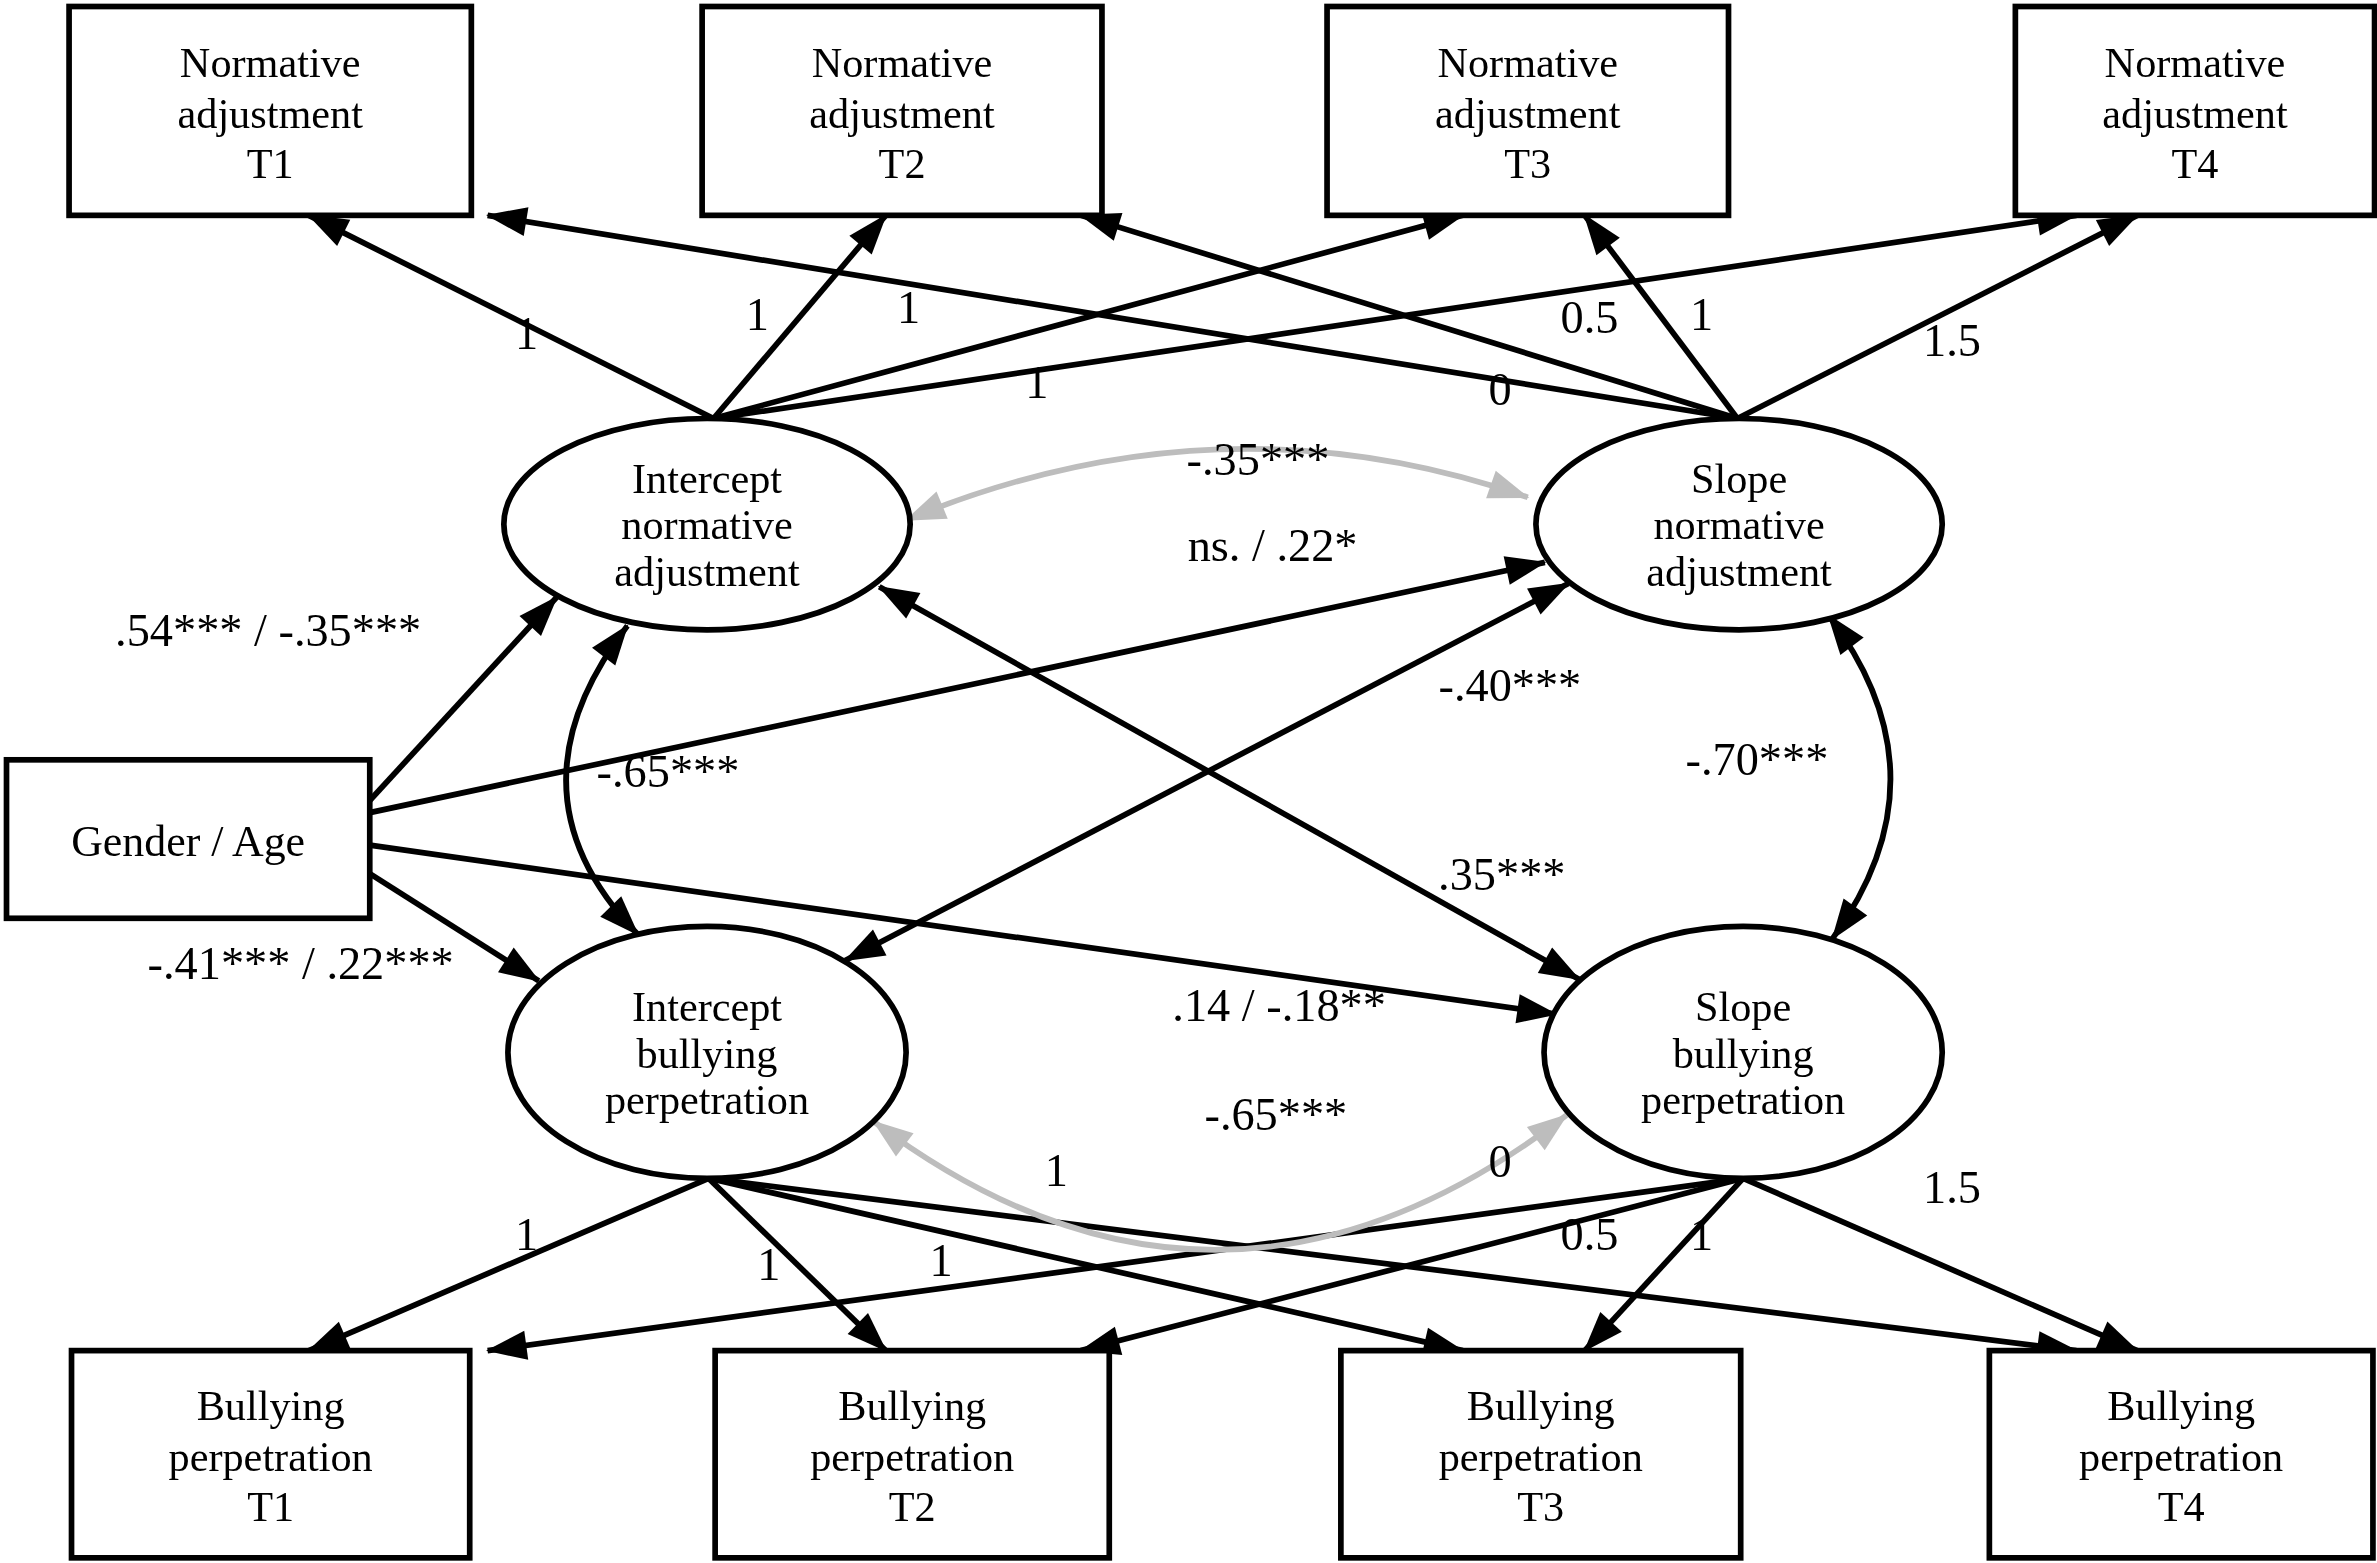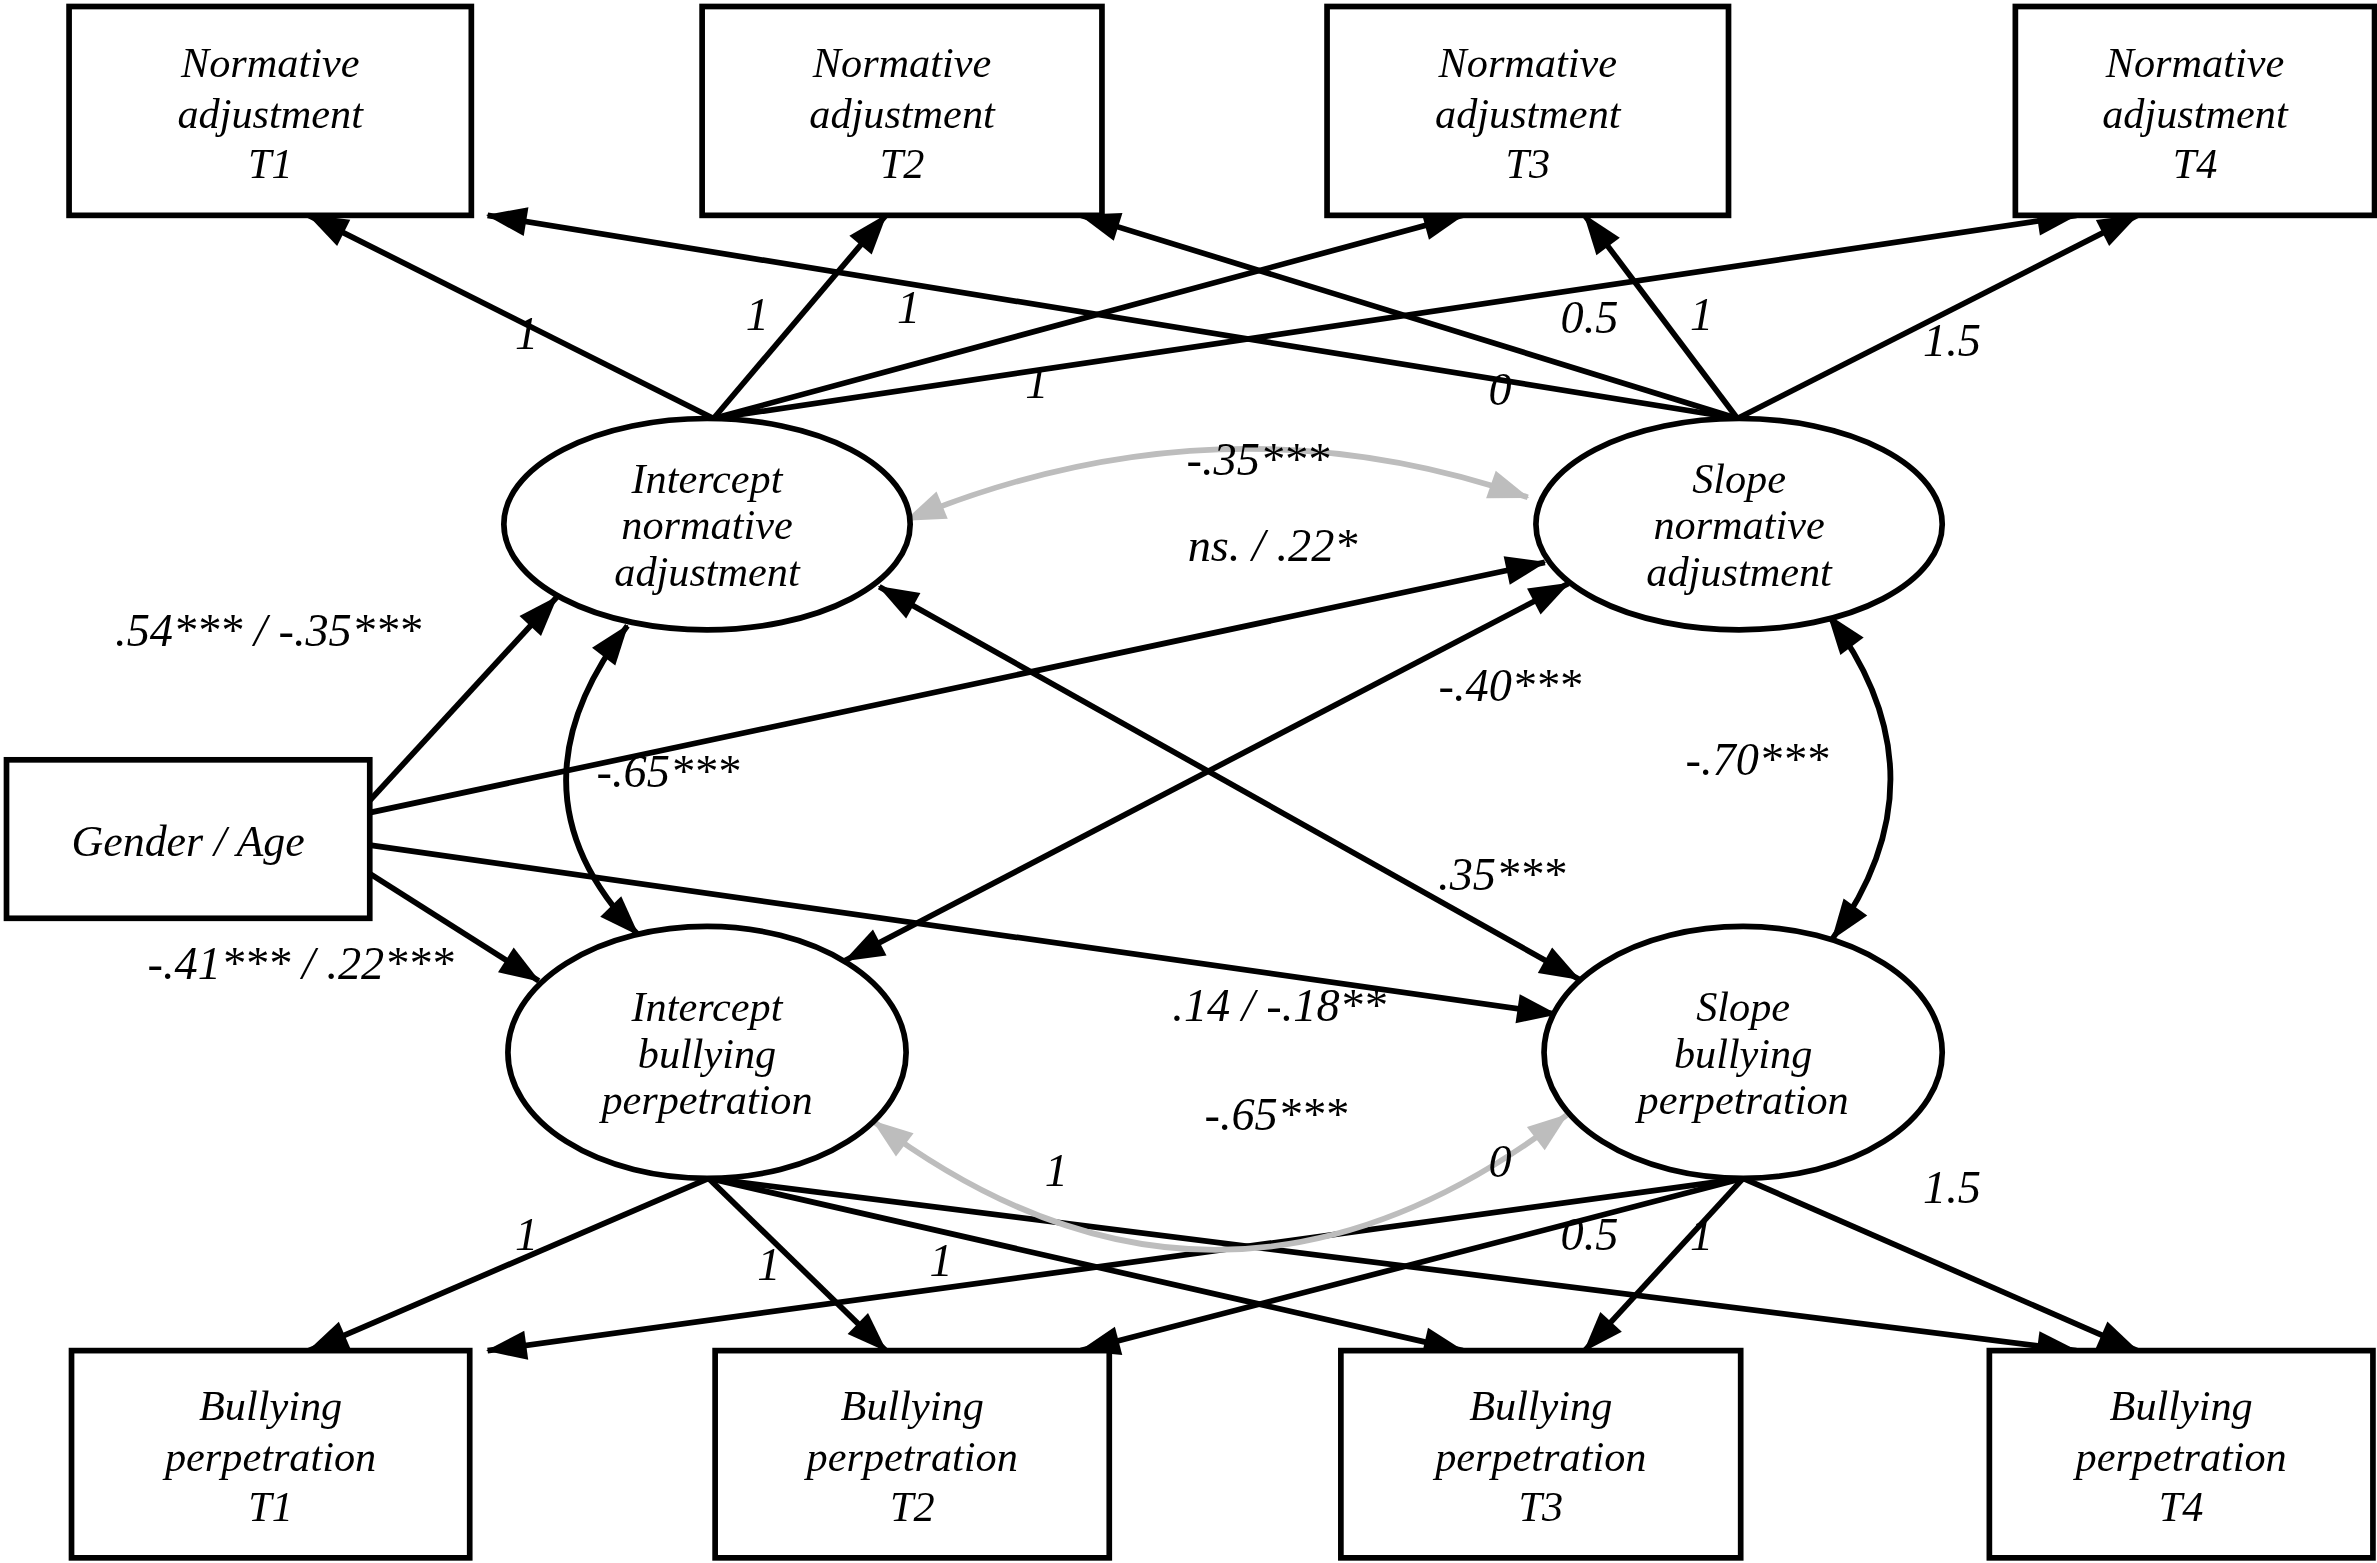--- a/index.html
+++ b/index.html
@@ -4,21 +4,20 @@
 <style>
   html, body {
     margin: 0;
     padding: 0;
     background: #ffffff;
   }
   .stage {
     width: 2377px;
     max-width: 100%;
     margin: 0 auto;
-    font-style: italic;
   }
   svg {
     display: block;
     width: 100%;
     height: auto;
     background: #ffffff;
   }
   text {
     font-family: "Liberation Serif", "DejaVu Serif", serif;
     fill: #000000;

